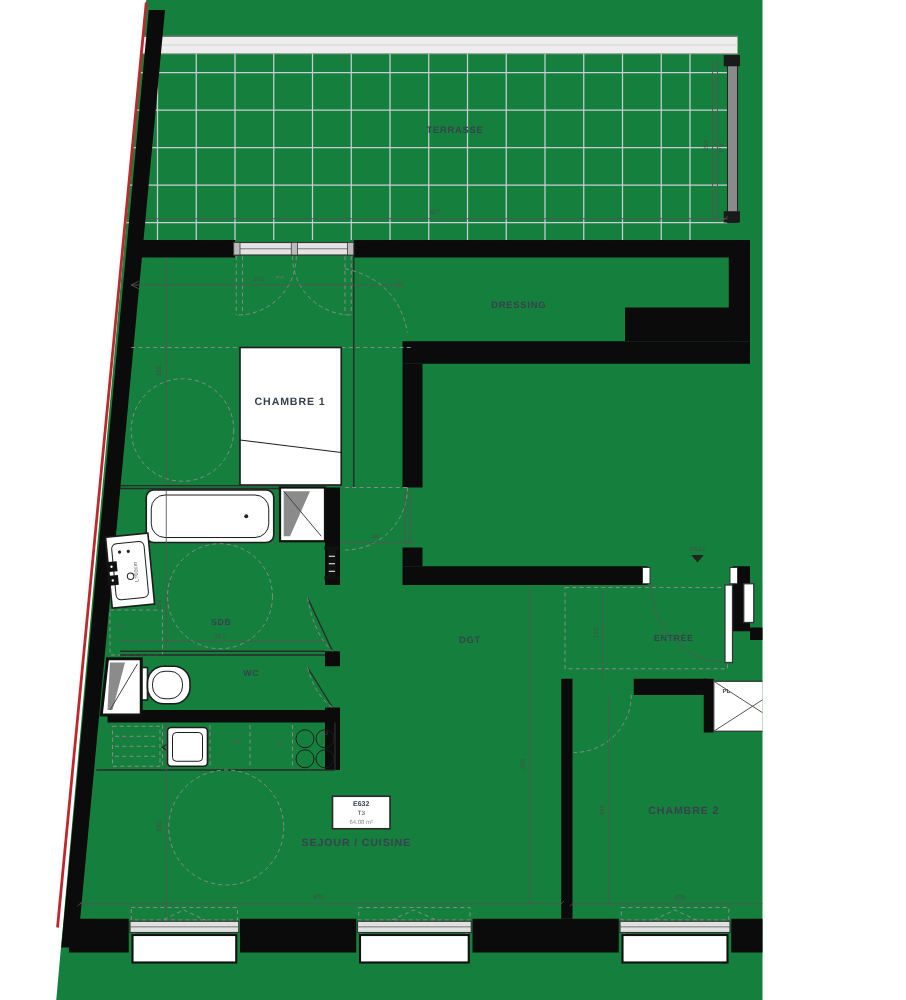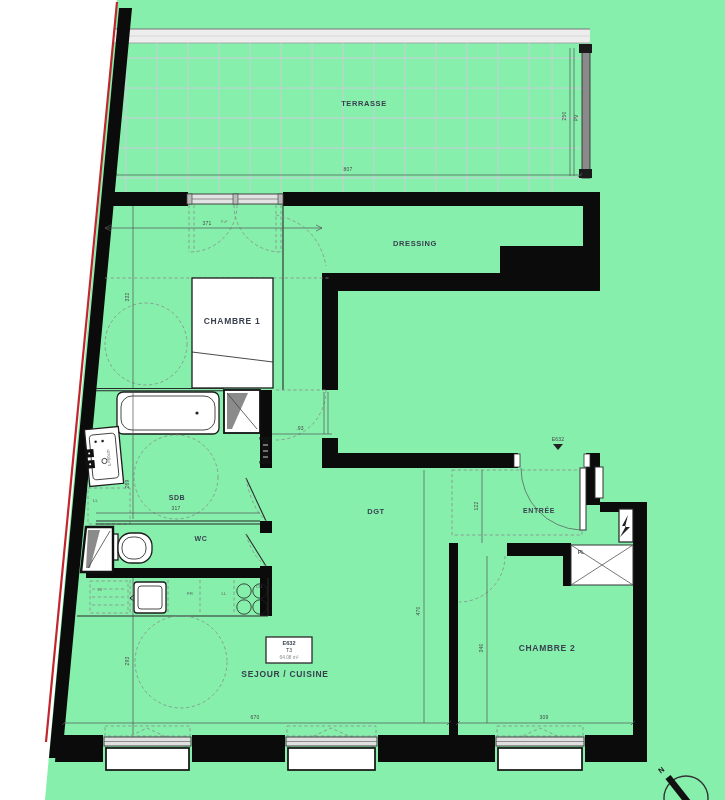--- a/index.html
+++ b/index.html
@@ -1,16 +1,16 @@
 <!DOCTYPE html>
 <html><head>
 <meta charset="utf-8">
 <style>
   html,body{margin:0;padding:0;background:#ffffff;}
-  .stage{position:relative;width:725px;height:800px;background:#86efac;overflow:hidden;text-align:right;}
+  .stage{position:relative;width:610px;height:800px;background:#15803d;overflow:hidden;text-align:right;}
   svg{display:block;}
   text{font-family:"Liberation Sans",sans-serif;}
   .room{fill:#39414f;font-weight:bold;letter-spacing:.08em;}
   .s85{font-size:8.5px}.s75{font-size:7.5px}.s7{font-size:7px}
   .dim{fill:#4a4a4a;font-size:5px;letter-spacing:.04em;}
   .tiny{fill:#5a5a5a;font-size:4.3px;letter-spacing:.03em;}
   .thin{stroke:#2a2a2a;stroke-width:1.1;fill:none;}
   .hair{stroke:#555;stroke-width:.7;fill:none;}
   .dash{stroke:#8a8a8a;stroke-width:.8;fill:none;stroke-dasharray:3.2 2.6;}
   .fix{stroke:#1d1d1d;stroke-width:1.3;fill:#fff;}

